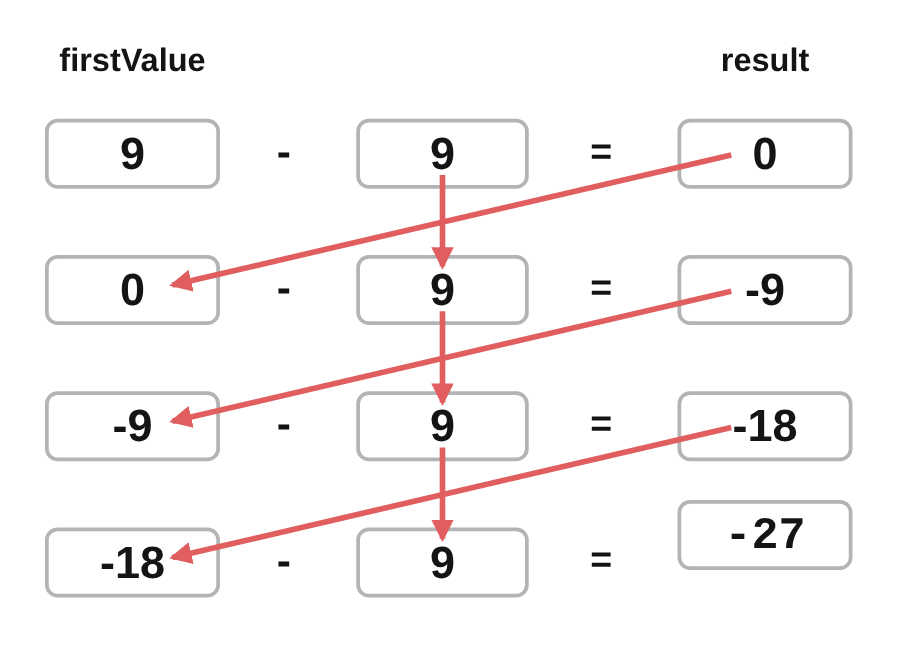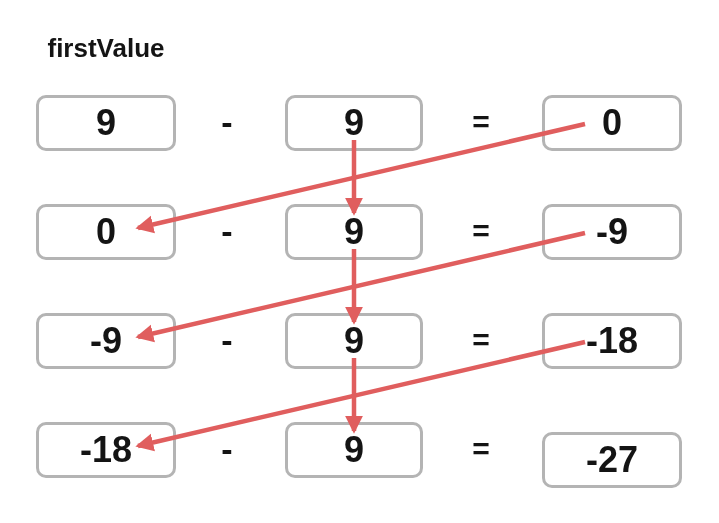--- a/index.html
+++ b/index.html
@@ -53,20 +53,21 @@
     width: 719px;
     height: 523px;
     pointer-events: none;
   }
 </style>
 </head>
 <body>
 
 <div class="canvas">
   <div class="col-header" style="left:106px">firstValue</div>
+  <div class="col-header" style="left:612px">result</div>
 
   <div id="rows-container">
       <div class="value-box" style="left: 36px; top: 95px; width: 140px;">9</div>
       <div class="operator" style="left: 227px; top: 123px;">-</div>
       <div class="value-box" style="left: 285px; top: 95px; width: 138px;">9</div>
       <div class="operator equals" style="left: 481px; top: 123px;">=</div>
       <div class="value-box" style="left: 542px; top: 95px; width: 140px;">0</div>
       <div class="value-box" style="left: 36px; top: 204px; width: 140px;">0</div>
       <div class="operator" style="left: 227px; top: 232px;">-</div>
       <div class="value-box" style="left: 285px; top: 204px; width: 138px;">9</div>
@@ -74,21 +75,21 @@
       <div class="value-box" style="left: 542px; top: 204px; width: 140px;">-9</div>
       <div class="value-box" style="left: 36px; top: 313px; width: 140px;">-9</div>
       <div class="operator" style="left: 227px; top: 341px;">-</div>
       <div class="value-box" style="left: 285px; top: 313px; width: 138px;">9</div>
       <div class="operator equals" style="left: 481px; top: 341px;">=</div>
       <div class="value-box" style="left: 542px; top: 313px; width: 140px;">-18</div>
       <div class="value-box" style="left: 36px; top: 422px; width: 140px;">-18</div>
       <div class="operator" style="left: 227px; top: 450px;">-</div>
       <div class="value-box" style="left: 285px; top: 422px; width: 138px;">9</div>
       <div class="operator equals" style="left: 481px; top: 450px;">=</div>
-      <div class="value-box" style="left: 542px; top: 432px; width: 140px;">-27</div>
+      <div class="value-box" style="left: 542px; top: 400px; width: 140px; font-family: Liberation Mono, monospace;">-27</div>
     </div>
 
   <svg id="arrow-layer" viewBox="0 0 719 523" xmlns="http://www.w3.org/2000/svg">
     <defs>
       <marker id="arrow-head" viewBox="0 0 10 10" refX="8.5" refY="5" markerWidth="4" markerHeight="5.4" orient="auto-start-reverse">
         <path d="M 0 0 L 10 5 L 0 10 z" fill="#e05e5e"></path>
       </marker>
     </defs>
     <g id="arrow-group">
         <line x1="585" y1="124" x2="138" y2="228" stroke="#e05e5e" stroke-width="4.5" marker-end="url(#arrow-head)"></line>

